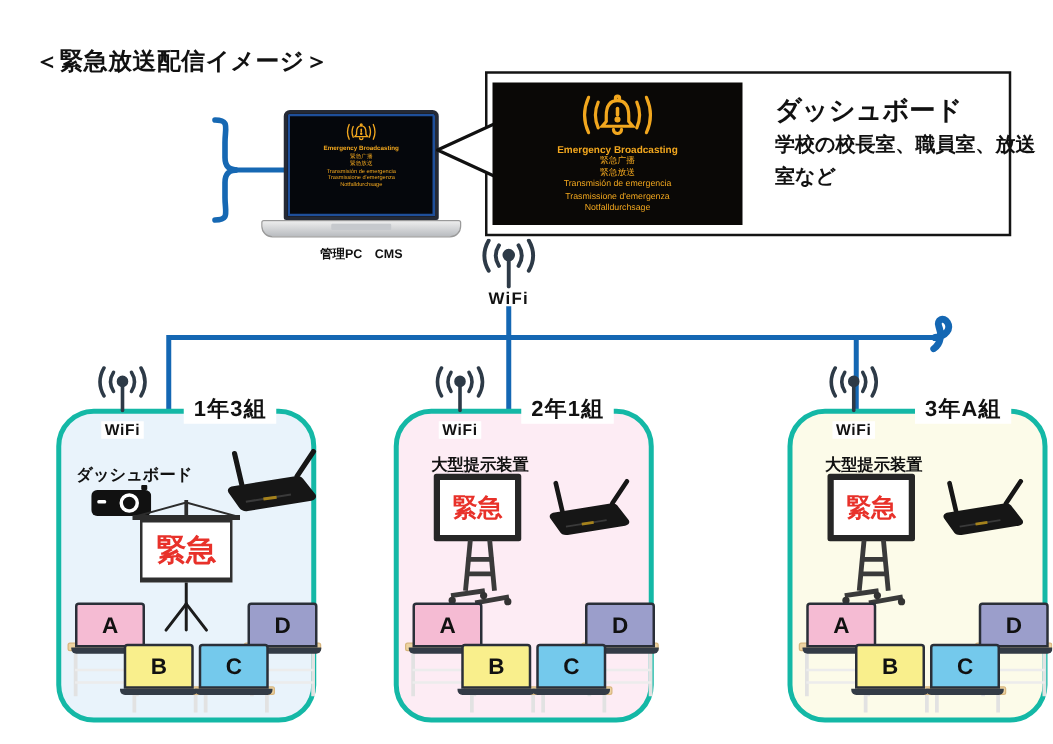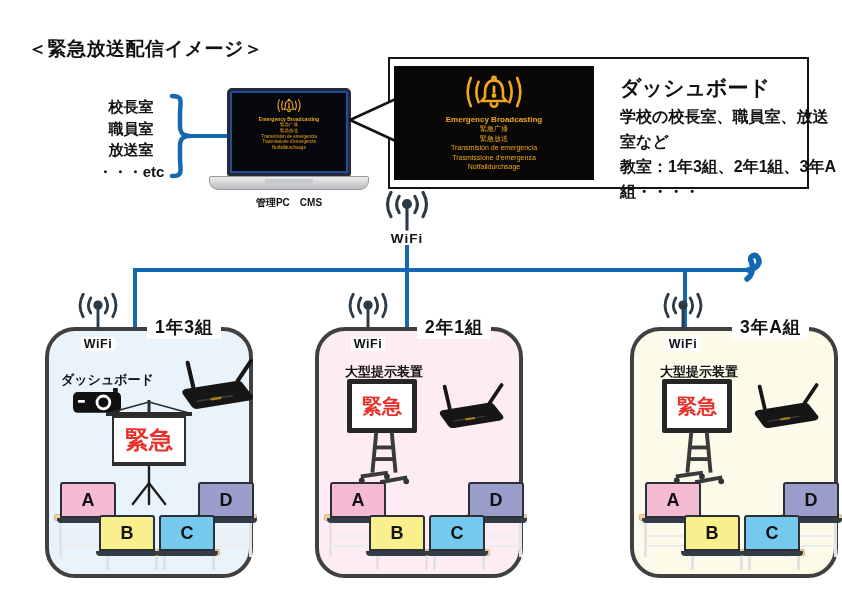--- a/index.html
+++ b/index.html
@@ -36,21 +36,21 @@
   #dash-screen .scr-line { font-size:7px; line-height:9.5px; color:#f2a71e; text-align:center; }
   #dash-title { left:620px; top:74px; font-size:21px; font-weight:bold; }
   #dash-desc { left:620px; top:104px; font-size:16px; font-weight:bold; line-height:25px; }
 
   
   #wifi-main-icon { left:381px; top:191px; }
   #wifi-main-label { left:368px; top:231px; width:78px; text-align:center; font-size:13.5px; font-weight:bold; letter-spacing:1px; }
   #net-lines { left:0; top:0; pointer-events:none; }
 
   
-  .room { top:327px; width:208px; height:251px; border:4px solid #404040; border-radius:30px; position:absolute; }
+  .room { top:327px; width:208px; height:251px; border:4px solid #14b8a6; border-radius:30px; position:absolute; }
   .room-name { position:absolute; top:-16px; left:98px; background:#fff; padding:0 8px; font-size:17.5px;
     font-weight:bold; letter-spacing:1px; z-index:5; white-space:nowrap; }
   .wifi-tag { position:absolute; left:22px; top:-38px; width:54px; text-align:center; z-index:6; }
   .wifi-tag .wifi-word { display:inline-block; background:#fff; padding:0 3px; font-size:12.5px; font-weight:bold;
     letter-spacing:.5px; margin-top:-4px; position:relative; }
   .dev-label { position:absolute; font-size:13px; font-weight:bold; white-space:nowrap; }
 
   .proj-screen { position:absolute; left:63px; top:85px; width:74px; height:50px; background:#fff;
     border:2.5px solid #2f2f2f; border-bottom-width:4px; display:flex; align-items:center; justify-content:center; }
   .alert-big { color:#e8312a; font-weight:bold; }
@@ -72,26 +72,20 @@
   .desk.back .desk-frame::after { content:""; position:absolute; left:-2px; right:-2px; top:14px; height:8px;
     border-top:2px solid #ececec; border-bottom:2px solid #ececec; }
 </style>
 </head>
 <body>
 
 <div id="page">
 
   <div id="main-title" class="abs">＜緊急放送配信イメージ＞</div>
 
-  <div id="room-list" class="abs">
-    <div>校長室</div>
-    <div>職員室</div>
-    <div>放送室</div>
-    <div>・・・etc</div>
-  </div>
   <svg id="brace-svg" class="abs" width="30" height="86" viewBox="0 0 30 86">
     <path d="M3 3 C15 3 11 9 11 21 L11 33 C11 41 15 43 21 43 C15 43 11 45 11 53 L11 65 C11 77 15 83 3 83" fill="none" stroke="#1668b3" stroke-width="4.5" stroke-linecap="round"></path>
   </svg>
   <div id="brace-line" class="abs"></div>
 
   <div id="pc-screen" class="abs">
     <svg width="26" height="15" viewBox="0 0 48 28">
       <g fill="none" stroke="#f2a71e" stroke-width="2" stroke-linecap="round">
         <path d="M6 3 Q1 14 6 25"></path>
           <path d="M12 6 Q8.5 14 12 22"></path>
@@ -137,21 +131,20 @@
     <div class="scr-head">Emergency Broadcasting</div>
     <div class="scr-line">緊急广播</div>
     <div class="scr-line">緊急放送</div>
     <div class="scr-line">Transmisión de emergencia</div>
     <div class="scr-line">Trasmissione d'emergenza</div>
     <div class="scr-line">Notfalldurchsage</div>
   </div>
   <div id="dash-title" class="abs">ダッシュボード</div>
   <div id="dash-desc" class="abs">
     <div>学校の校長室、職員室、放送室など</div>
-    <div>教室：1年3組、2年1組、3年A組・・・・</div>
   </div>
 
   <svg id="wifi-main-icon" class="abs" width="52" height="40" viewBox="0 0 60 46">
     <g fill="none" stroke="#2d3a47" stroke-width="3.6" stroke-linecap="round">
       <circle cx="30" cy="15" r="4" fill="#2d3a47"></circle>
       <path d="M30 19 L30 44"></path>
       <path d="M21 6 Q15 15.5 21 25"></path>
         <path d="M39 6 Q45 15.5 39 25"></path>
       <path d="M11.5 1.5 Q3.5 15.5 11.5 29.5"></path>
         <path d="M48.5 1.5 Q56.5 15.5 48.5 29.5"></path>

